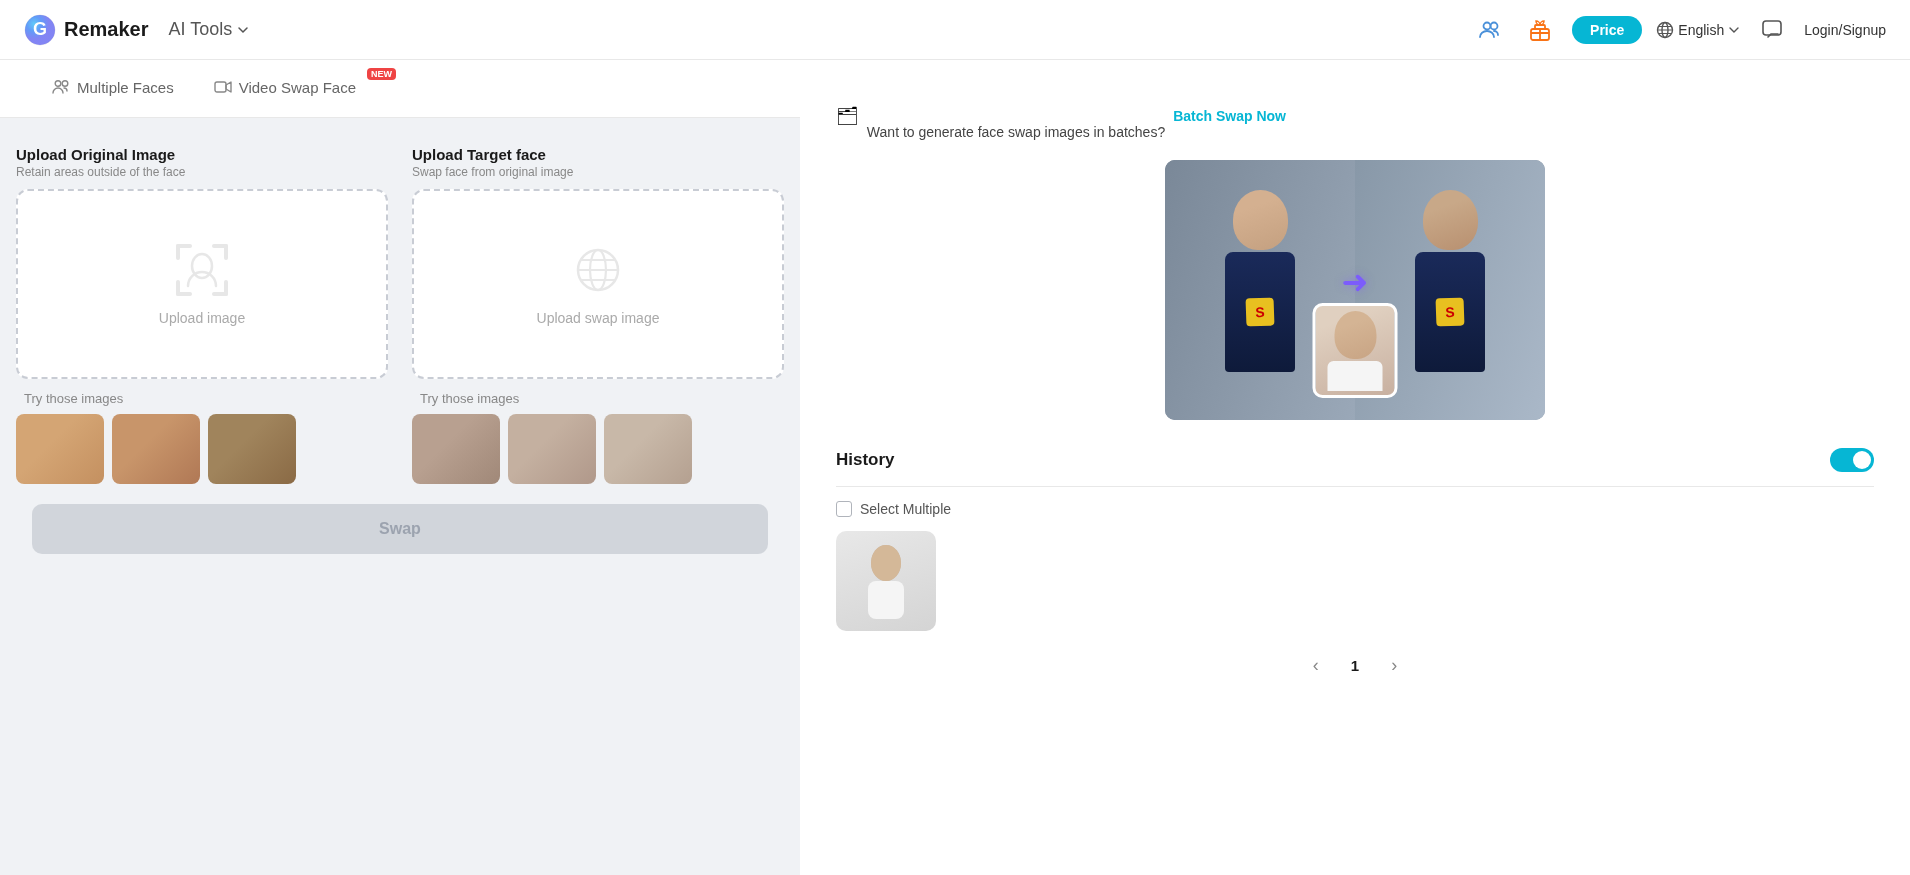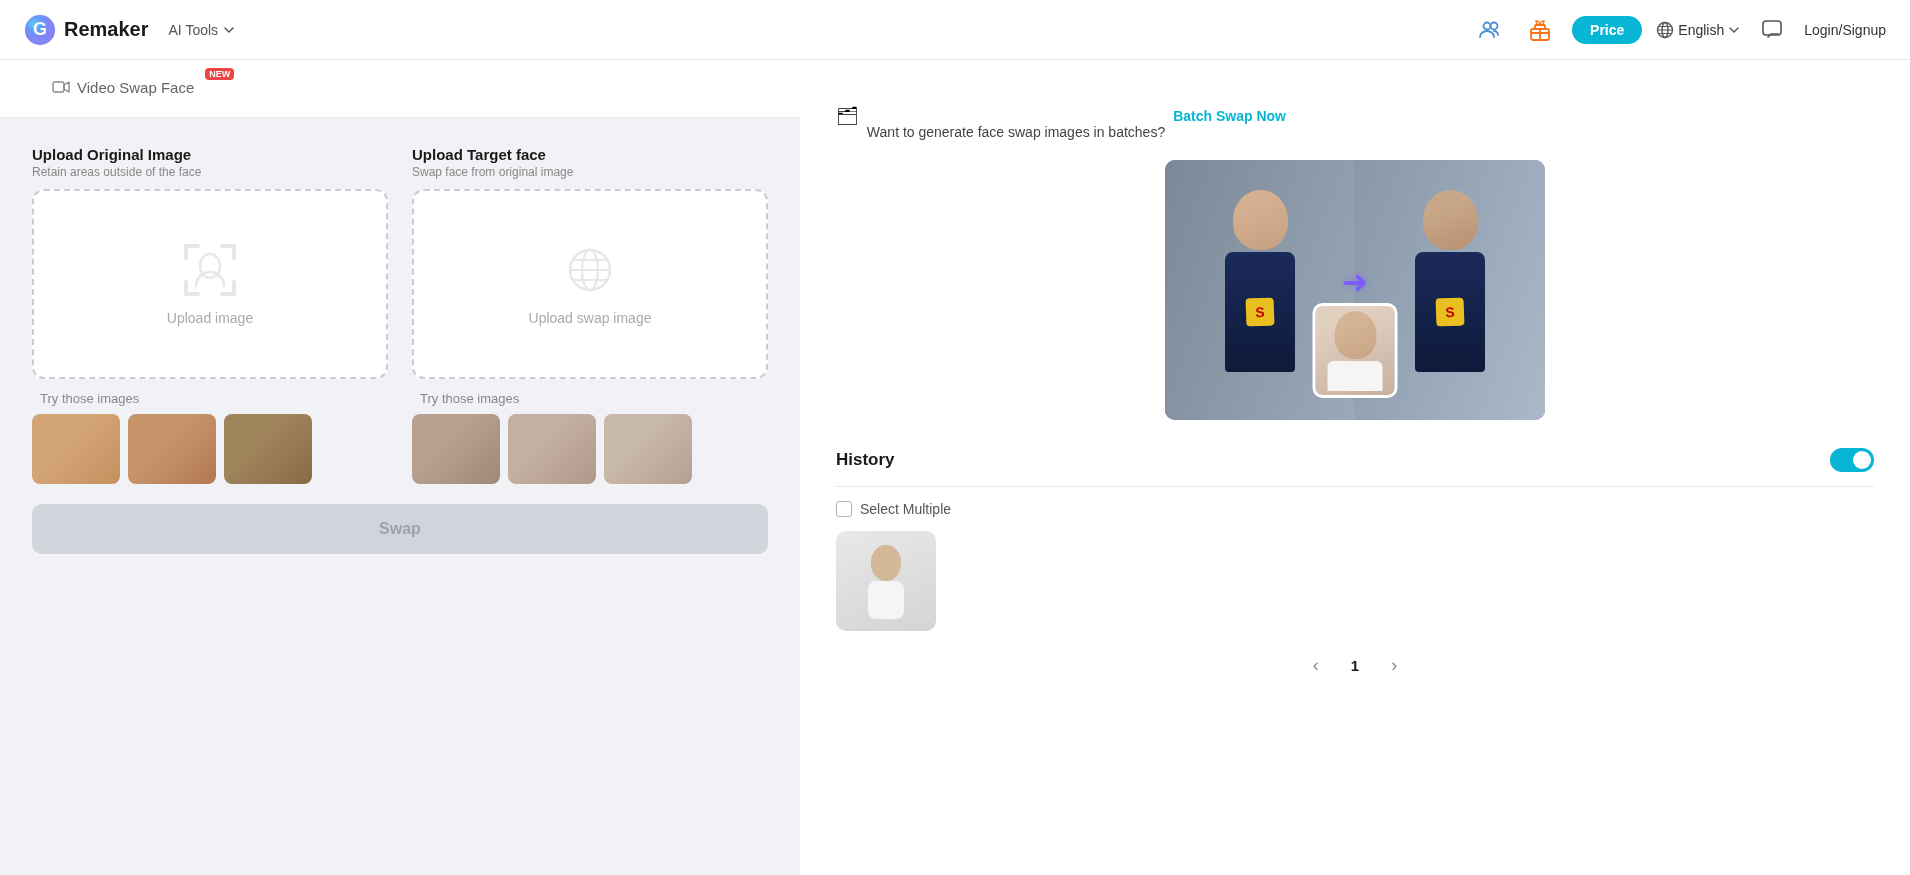--- a/index.html
+++ b/index.html
@@ -10,21 +10,21 @@
       display: flex; align-items: center; justify-content: space-between;
       background: #fff; padding: 0 24px; height: 60px;
       border-bottom: 1px solid #e8e8e8; position: sticky; top: 0; z-index: 100;
     }
     .header-left { display: flex; align-items: center; gap: 12px; }
     .logo-wrap { display: flex; align-items: center; gap: 8px; cursor: pointer; }
     .logo-icon { width: 32px; height: 32px; }
     .logo-text { font-size: 20px; font-weight: 700; color: #1a1a1a; }
     .ai-tools-btn {
       display: flex; align-items: center; gap: 4px;
-      font-size: 14px; color: #555; cursor: pointer; background: none; border: none; padding: 4px 8px;
+      font-size: 18px; color: #555; cursor: pointer; background: none; border: none; padding: 4px 8px;
     }
     .header-right { display: flex; align-items: center; gap: 14px; }
     .icon-btn { background: none; border: none; cursor: pointer; display: flex; align-items: center; justify-content: center; width: 36px; height: 36px; border-radius: 50%; }
     .price-btn {
       background: #06b6d4; color: #fff; border: none; border-radius: 20px;
       padding: 6px 18px; font-size: 14px; font-weight: 600; cursor: pointer;
     }
     .lang-btn {
       display: flex; align-items: center; gap: 4px;
       background: none; border: none; cursor: pointer; font-size: 14px; color: #333;
@@ -53,21 +53,21 @@
     }
     .tab-item.active { color: #06b6d4; border-bottom: 3px solid #06b6d4; }
     .tab-icon { width: 18px; height: 18px; }
     .new-badge {
       position: absolute; top: 8px; right: -4px;
       background: #ef4444; color: #fff; font-size: 9px; font-weight: 700;
       padding: 1px 4px; border-radius: 4px;
     }
 
     
-    .upload-section { padding: 28px 32px 0; }
+    .upload-section { padding: 28px 16px 0; }
     .upload-row { display: flex; gap: 24px; }
     .upload-col { flex: 1; }
     .upload-col-label { font-size: 15px; font-weight: 700; color: #1a1a1a; margin-bottom: 2px; }
     .upload-col-sub { font-size: 12px; color: #888; margin-bottom: 10px; }
     .upload-box {
       border: 2px dashed #c8ccd4; border-radius: 12px;
       background: #fff; display: flex; flex-direction: column;
       align-items: center; justify-content: center;
       height: 190px; cursor: pointer; transition: border-color .2s;
     }
@@ -283,20 +283,29 @@
   </div>
 </header>
 
 <div class="main-layout">
 
   <div class="left-panel">
 
     <div class="tabs-bar">
 
 
+      <div class="tab-item">
+        <svg class="tab-icon" viewBox="0 0 18 18" fill="none">
+          <circle cx="6" cy="5.5" r="2.8" stroke="#888" stroke-width="1.4"></circle>
+          <circle cx="13" cy="5.5" r="2.8" stroke="#888" stroke-width="1.4"></circle>
+          <path d="M1 15c0-2.76 2.24-5 5-5s5 2.24 5 5" stroke="#888" stroke-width="1.4" stroke-linecap="round"></path>
+          <path d="M12 10c1.66 0 3 1.34 3 3" stroke="#888" stroke-width="1.4" stroke-linecap="round"></path>
+        </svg>
+        <span>Multiple Faces</span>
+      </div>
 
       <div class="tab-item" style="position:relative;padding-right:36px;">
         <svg class="tab-icon" viewBox="0 0 18 18" fill="none">
           <rect x="1" y="4" width="11" height="10" rx="2" stroke="#888" stroke-width="1.4"></rect>
           <path d="M12 7l5-3v10l-5-3V7z" stroke="#888" stroke-width="1.4" stroke-linejoin="round"></path>
         </svg>
         <span>Video Swap Face</span>
         <span class="new-badge">NEW</span>
       </div>
     </div>

